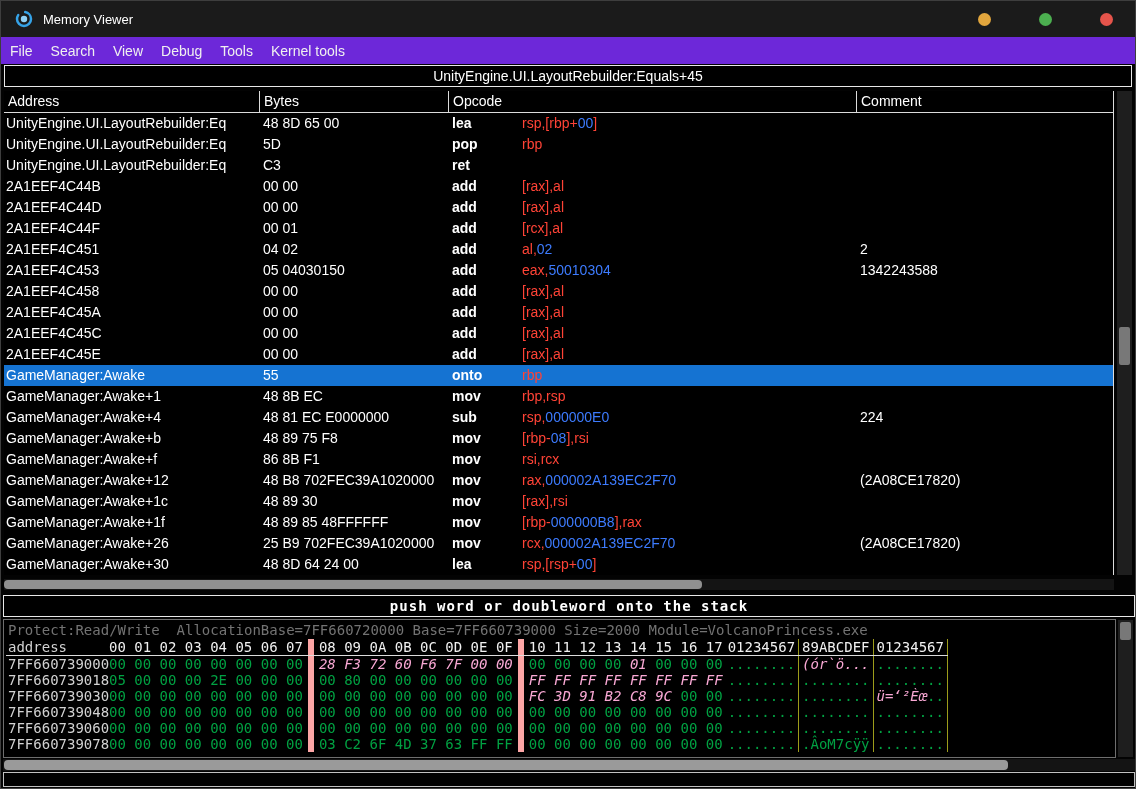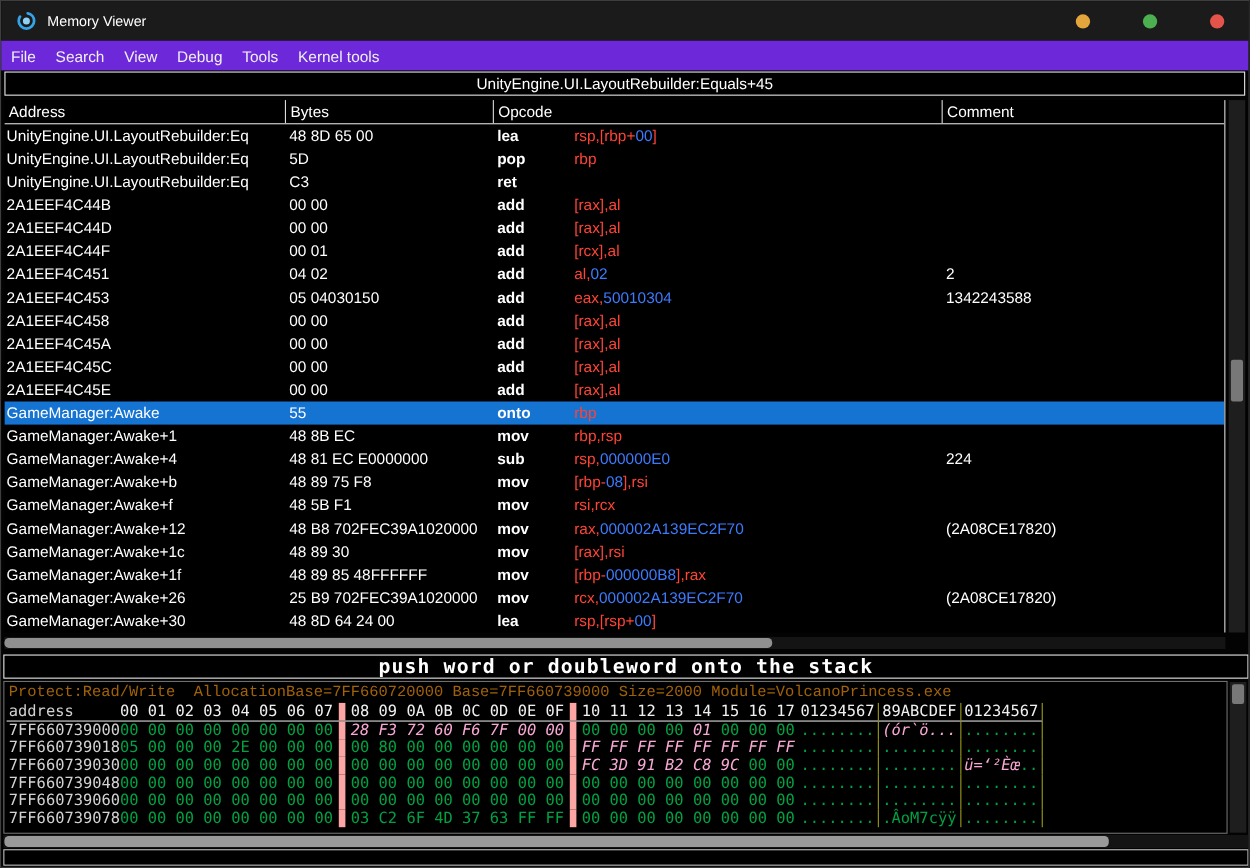--- a/index.html
+++ b/index.html
@@ -44,25 +44,25 @@
   .vscroll-dis { position:absolute; top:90px; right:3px; width:15px; height:484px; background:#1e1e1e; }
   .vscroll-dis .thumb { position:absolute; top:236px; left:2px; width:11px; height:38px; background:#787878; border-radius:2px; }
   .hscroll-top { position:absolute; top:578px; left:3px; width:1110px; height:11px; background:#141414; }
   .hscroll-top .thumb { position:absolute; top:1px; left:0; width:698px; height:9px; background:#909090; border-radius:4px; }
   .vscroll-hex { position:absolute; top:619px; right:2px; width:15px; height:137px; background:#1e1e1e; }
   .vscroll-hex .thumb { position:absolute; top:2px; left:2px; width:11px; height:18px; background:#787878; border-radius:2px; }
   .hscroll-bottom { position:absolute; top:758px; left:2px; width:1132px; height:12px; background:#141414; }
   .hscroll-bottom .thumb { position:absolute; top:1px; left:1px; width:1004px; height:10px; background:#9a9a9a; border-radius:4px; }
 
   
-  .statusbox { position:absolute; top:594px; left:2px; width:1132px; height:22px; border:1px solid #e8e8e8; background:#000; color:#fff; display:flex; align-items:center; justify-content:center; font-family:"DejaVu Sans Mono", monospace; font-size:18px; font-weight:700; letter-spacing:1px; }
+  .statusbox { position:absolute; top:594px; left:2px; width:1132px; height:22px; border:1px solid #e8e8e8; background:#000; color:#fff; display:flex; align-items:center; justify-content:center; font-family:"DejaVu Sans Mono", monospace; font-size:14px; font-weight:700; letter-spacing:1px; }
 
   
   .hexview { position:absolute; top:618px; left:2px; width:1113px; height:139px; border:1px solid #6e6e6e; background:#000; overflow:hidden; font-family:"DejaVu Sans Mono", monospace; font-size:14px; color:#e6e6e6; }
-  .hex-info { padding:2px 0 1px 4px; white-space:pre; color:#a16207;font-family:Liberation Mono, monospace; }
+  .hex-info { padding:2px 0 1px 4px; white-space:pre; color:#737373; }
   .hex-header, .hex-row { display:flex; width:max-content; line-height:16px; white-space:pre; margin-left:2px; }
   .hex-header { border-bottom:1px solid #dcdcdc; color:#f0f0f0; }
   .haddr { width:98px; flex:none; padding-left:2px; color:#d2d2d2; }
   .hgroup { flex:none; padding:0 5px; border-right:6px solid #fca5a5; }
   .hgroup.nosep { border-right:none; padding-right:2px; }
   .agroup { flex:none; padding:0 3px; border-right:1px solid #9c9c1a; }
   .hx-g { color:#00a142; }
   .hx-w { color:#f9a8d4;font-style:italic; }
 
   
@@ -198,21 +198,21 @@
           <div class="c-comment">224</div>
         </div>
         <div class="drow">
           <div class="c-addr">GameManager:Awake+b</div>
           <div class="c-bytes">48 89 75 F8</div>
           <div class="c-op"><span class="c-mn">mov</span><span><span class="t-red">[rbp-</span><span class="t-blue">08</span><span class="t-red">],rsi</span></span></div>
           <div class="c-comment"></div>
         </div>
         <div class="drow">
           <div class="c-addr">GameManager:Awake+f</div>
-          <div class="c-bytes">48 5B F1</div>
+          <div class="c-bytes">86 8B F1</div>
           <div class="c-op"><span class="c-mn">mov</span><span><span class="t-red">rsi,rcx</span></span></div>
           <div class="c-comment"></div>
         </div>
         <div class="drow">
           <div class="c-addr">GameManager:Awake+12</div>
           <div class="c-bytes">48 B8 702FEC39A1020000</div>
           <div class="c-op"><span class="c-mn">mov</span><span><span class="t-red">rax,</span><span class="t-blue">000002A139EC2F70</span></span></div>
           <div class="c-comment">(2A08CE17820)</div>
         </div>
         <div class="drow">

